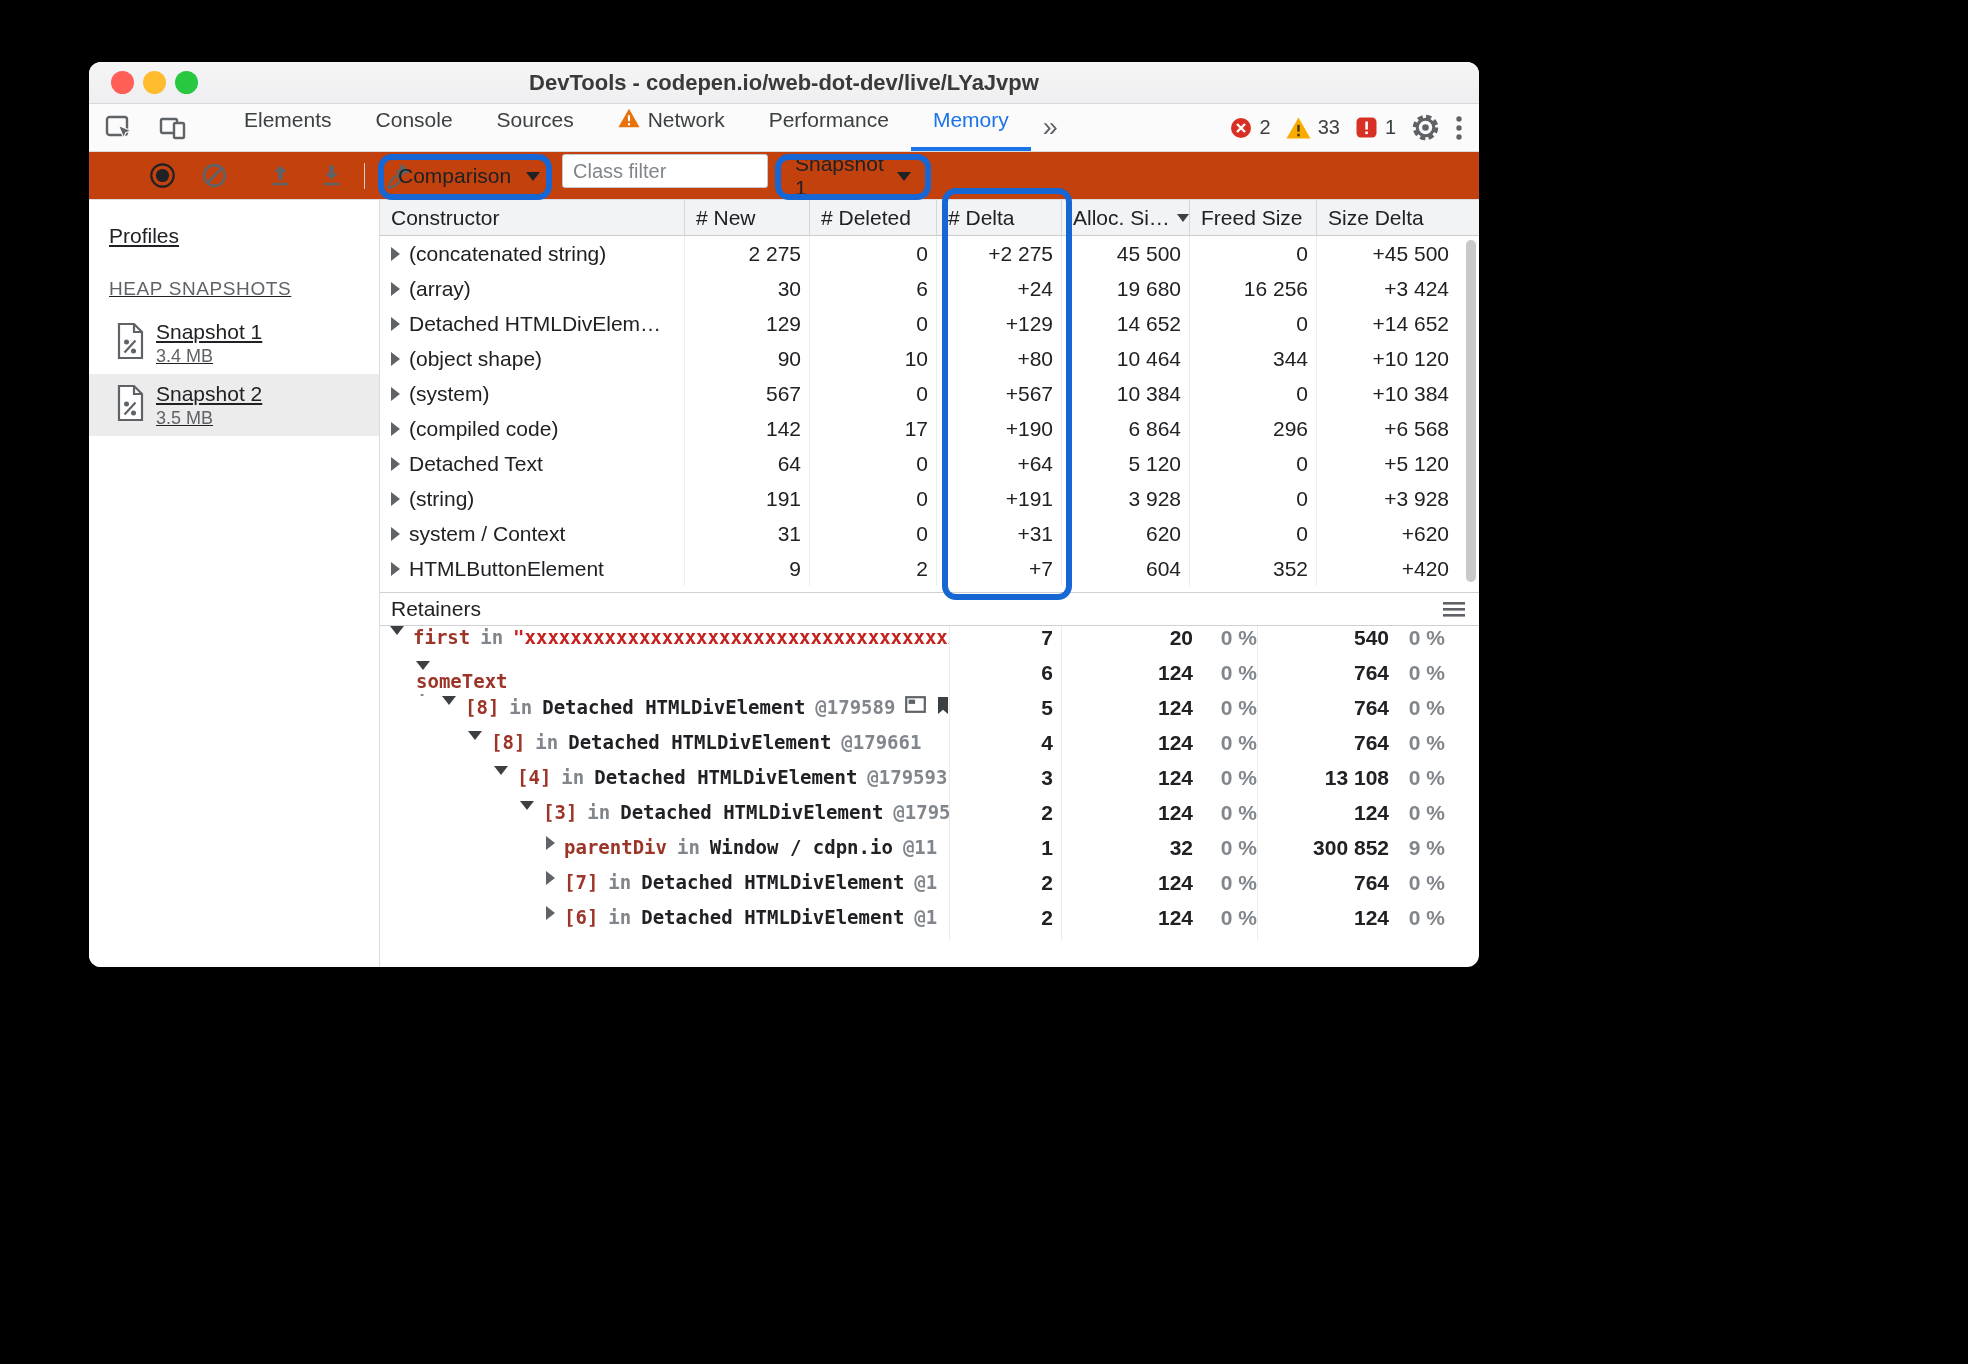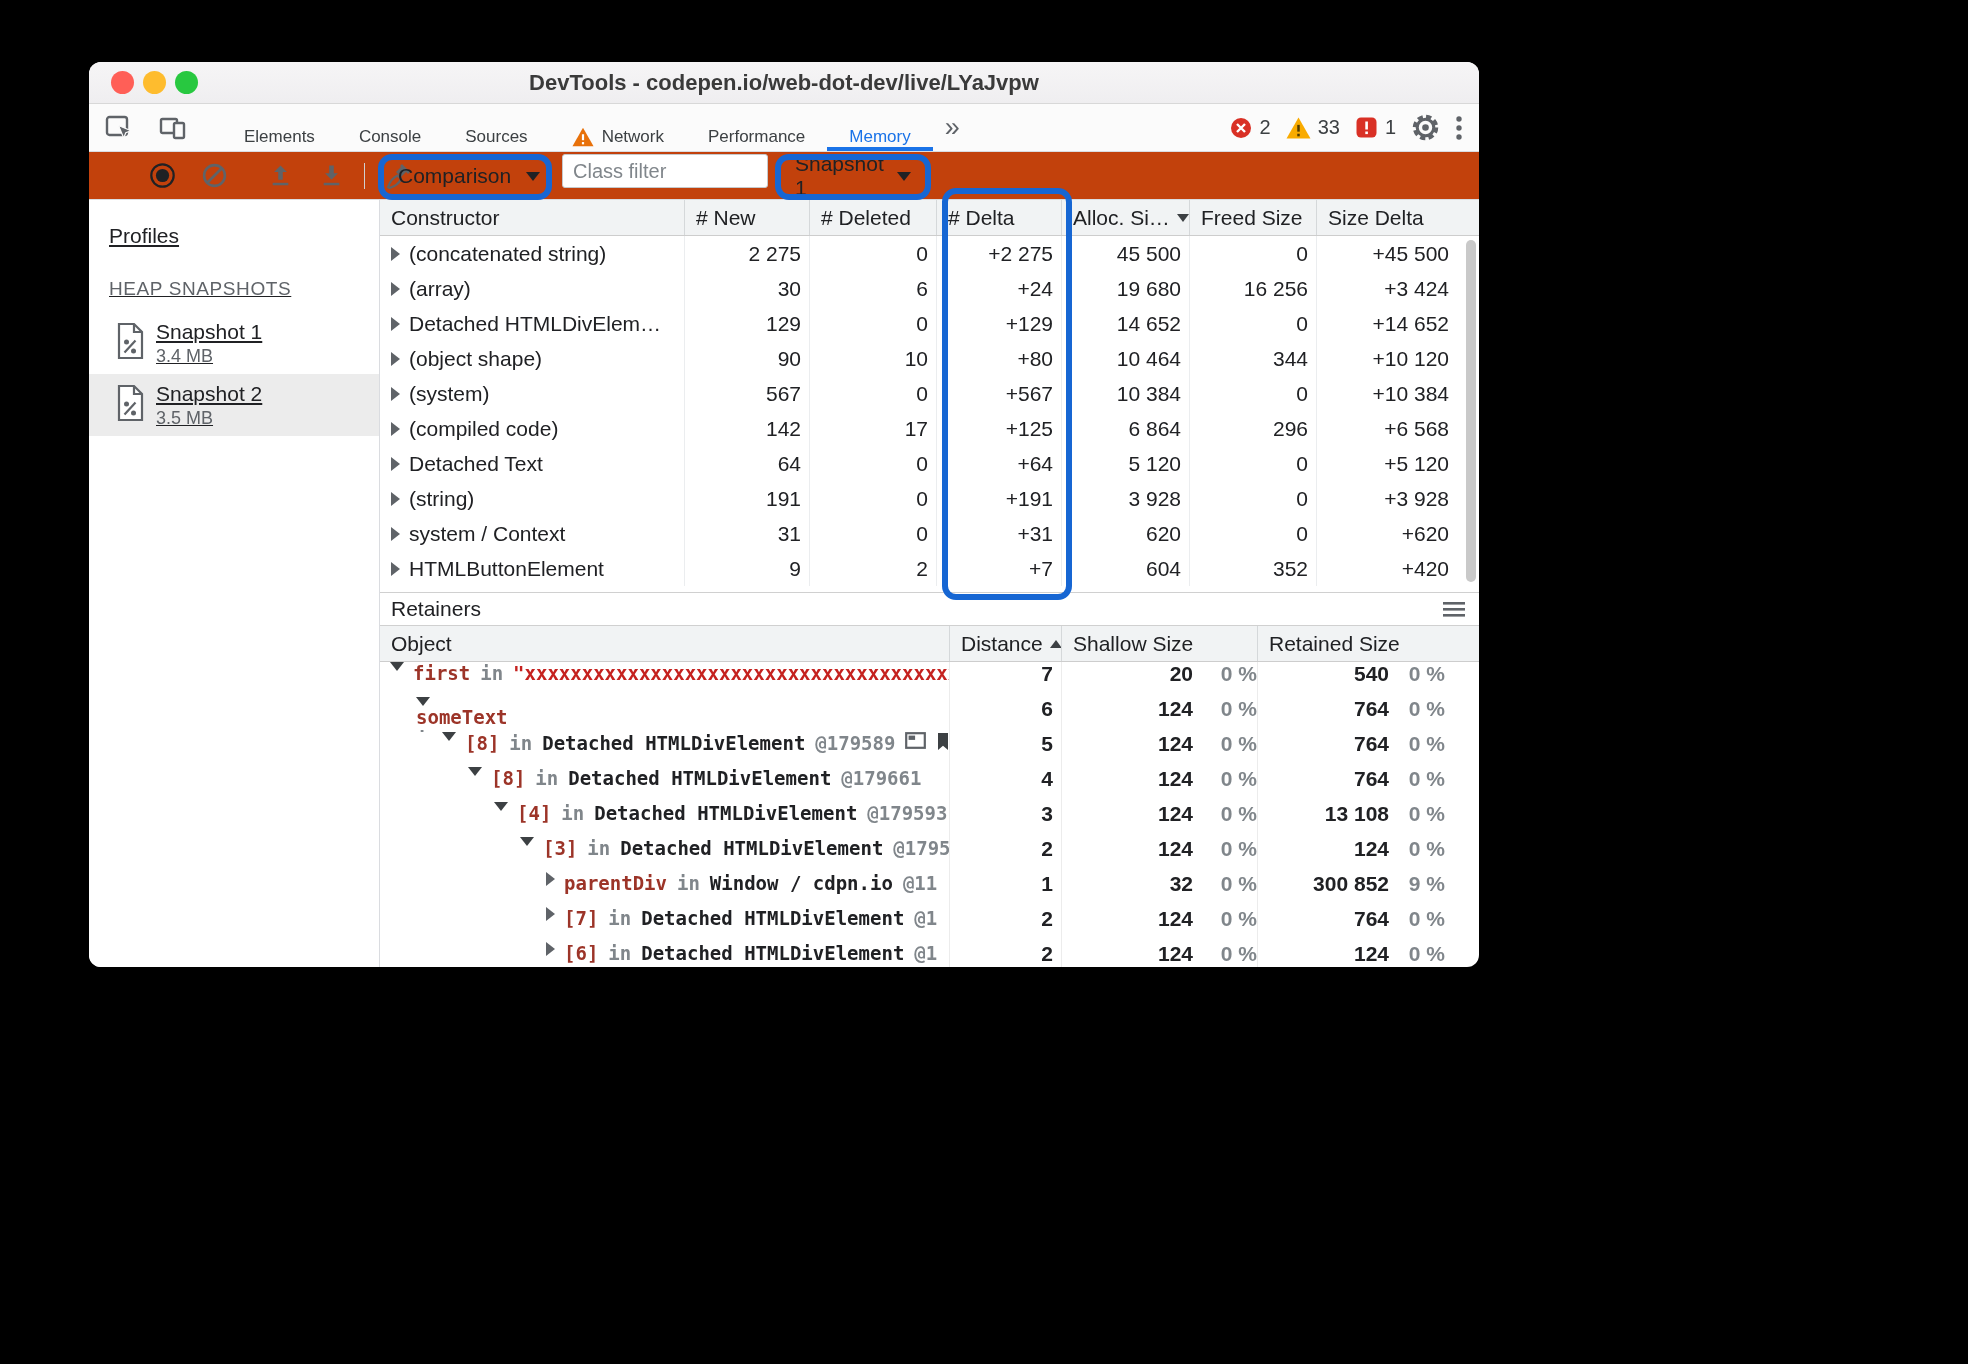--- a/index.html
+++ b/index.html
@@ -28,21 +28,21 @@
   .light.yellow{background:#febc2e;}
   .light.green{background:#28c840;}
   .title{font-size:22px;font-weight:bold;color:#3a3a3a;}
 
   
   .tabbar{height:48px;flex:0 0 48px;display:flex;align-items:stretch;border-bottom:1px solid #dadce0;background:#fbfbfb;}
   .iconbtn{background:none;border:none;padding:0;display:flex;align-items:center;cursor:pointer;}
   .tb-inspect{margin-left:16px;}
   .tb-device{margin-left:26px;}
   .tabs{display:flex;height:100%;margin-left:36px;}
-  .tab{display:flex;align-items:flex-end;padding:0 22px;font-size:17px;color:#3c4043;
+  .tab{display:flex;align-items:flex-start;padding:0 22px;font-size:21px;color:#3c4043;
        border-bottom:4px solid transparent;padding-top:4px;cursor:pointer;white-space:nowrap;}
   .tab.active{color:var(--accent-blue);border-bottom-color:var(--accent-blue);}
   .tab .tabwarn{display:flex;margin-right:8px;}
   .more{display:flex;align-items:center;font-size:27px;color:#5f6368;margin-left:12px;cursor:pointer;}
   .tab-right{margin-left:auto;margin-right:16px;display:flex;align-items:center;gap:15px;}
   .badge{display:flex;align-items:center;gap:7px;font-size:20px;color:#3c4043;cursor:pointer;}
   .badge svg{display:block;}
 
   
   .toolbar{height:48px;flex:0 0 48px;border-bottom:1px solid #dadce0;background:#c2410c;position:relative;
@@ -389,21 +389,21 @@
             <div class="cell num">0</div>
             <div class="cell num size-delta">+10 384</div>
           </div>
           <div class="crow">
             <div class="cell ctor">
               <span class="tri-r"></span>
               <span>(compiled code)</span>
             </div>
             <div class="cell num">142</div>
             <div class="cell num">17</div>
-            <div class="cell num">+125</div>
+            <div class="cell num">+190</div>
             <div class="cell num">6 864</div>
             <div class="cell num">296</div>
             <div class="cell num size-delta">+6 568</div>
           </div>
           <div class="crow">
             <div class="cell ctor">
               <span class="tri-r"></span>
               <span>Detached Text</span>
             </div>
             <div class="cell num">64</div>
@@ -458,35 +458,20 @@
         <span>Retainers</span>
         <span class="ham">
           <svg width="22" height="17">
               <rect y="1" width="22" height="2.6" fill="#5f6368"></rect>
               <rect y="7" width="22" height="2.6" fill="#5f6368"></rect>
               <rect y="13" width="22" height="2.6" fill="#5f6368"></rect>
             </svg>
         </span>
       </div>
 
-      <div class="rhead">
-        <div>
-            <span>Object</span>
-          </div>
-        <div>
-            <span>Distance</span>
-            <span class="sort-up"></span>
-          </div>
-        <div>
-            <span>Shallow Size</span>
-          </div>
-        <div>
-            <span>Retained Size</span>
-          </div>
-      </div>
 
       <div class="rrows">
           <div class="rrow">
             <div class="cell obj" style="padding-left: 10px;">
               <span class="tri-d"></span>
               <span class="rname">first</span>
               <span class="rin">in</span>
               <span class="rstr">"xxxxxxxxxxxxxxxxxxxxxxxxxxxxxxxxxxxxxxxxxxxxxxxxxxxxxx</span>
             </div>
             <div class="cell num">7</div>

